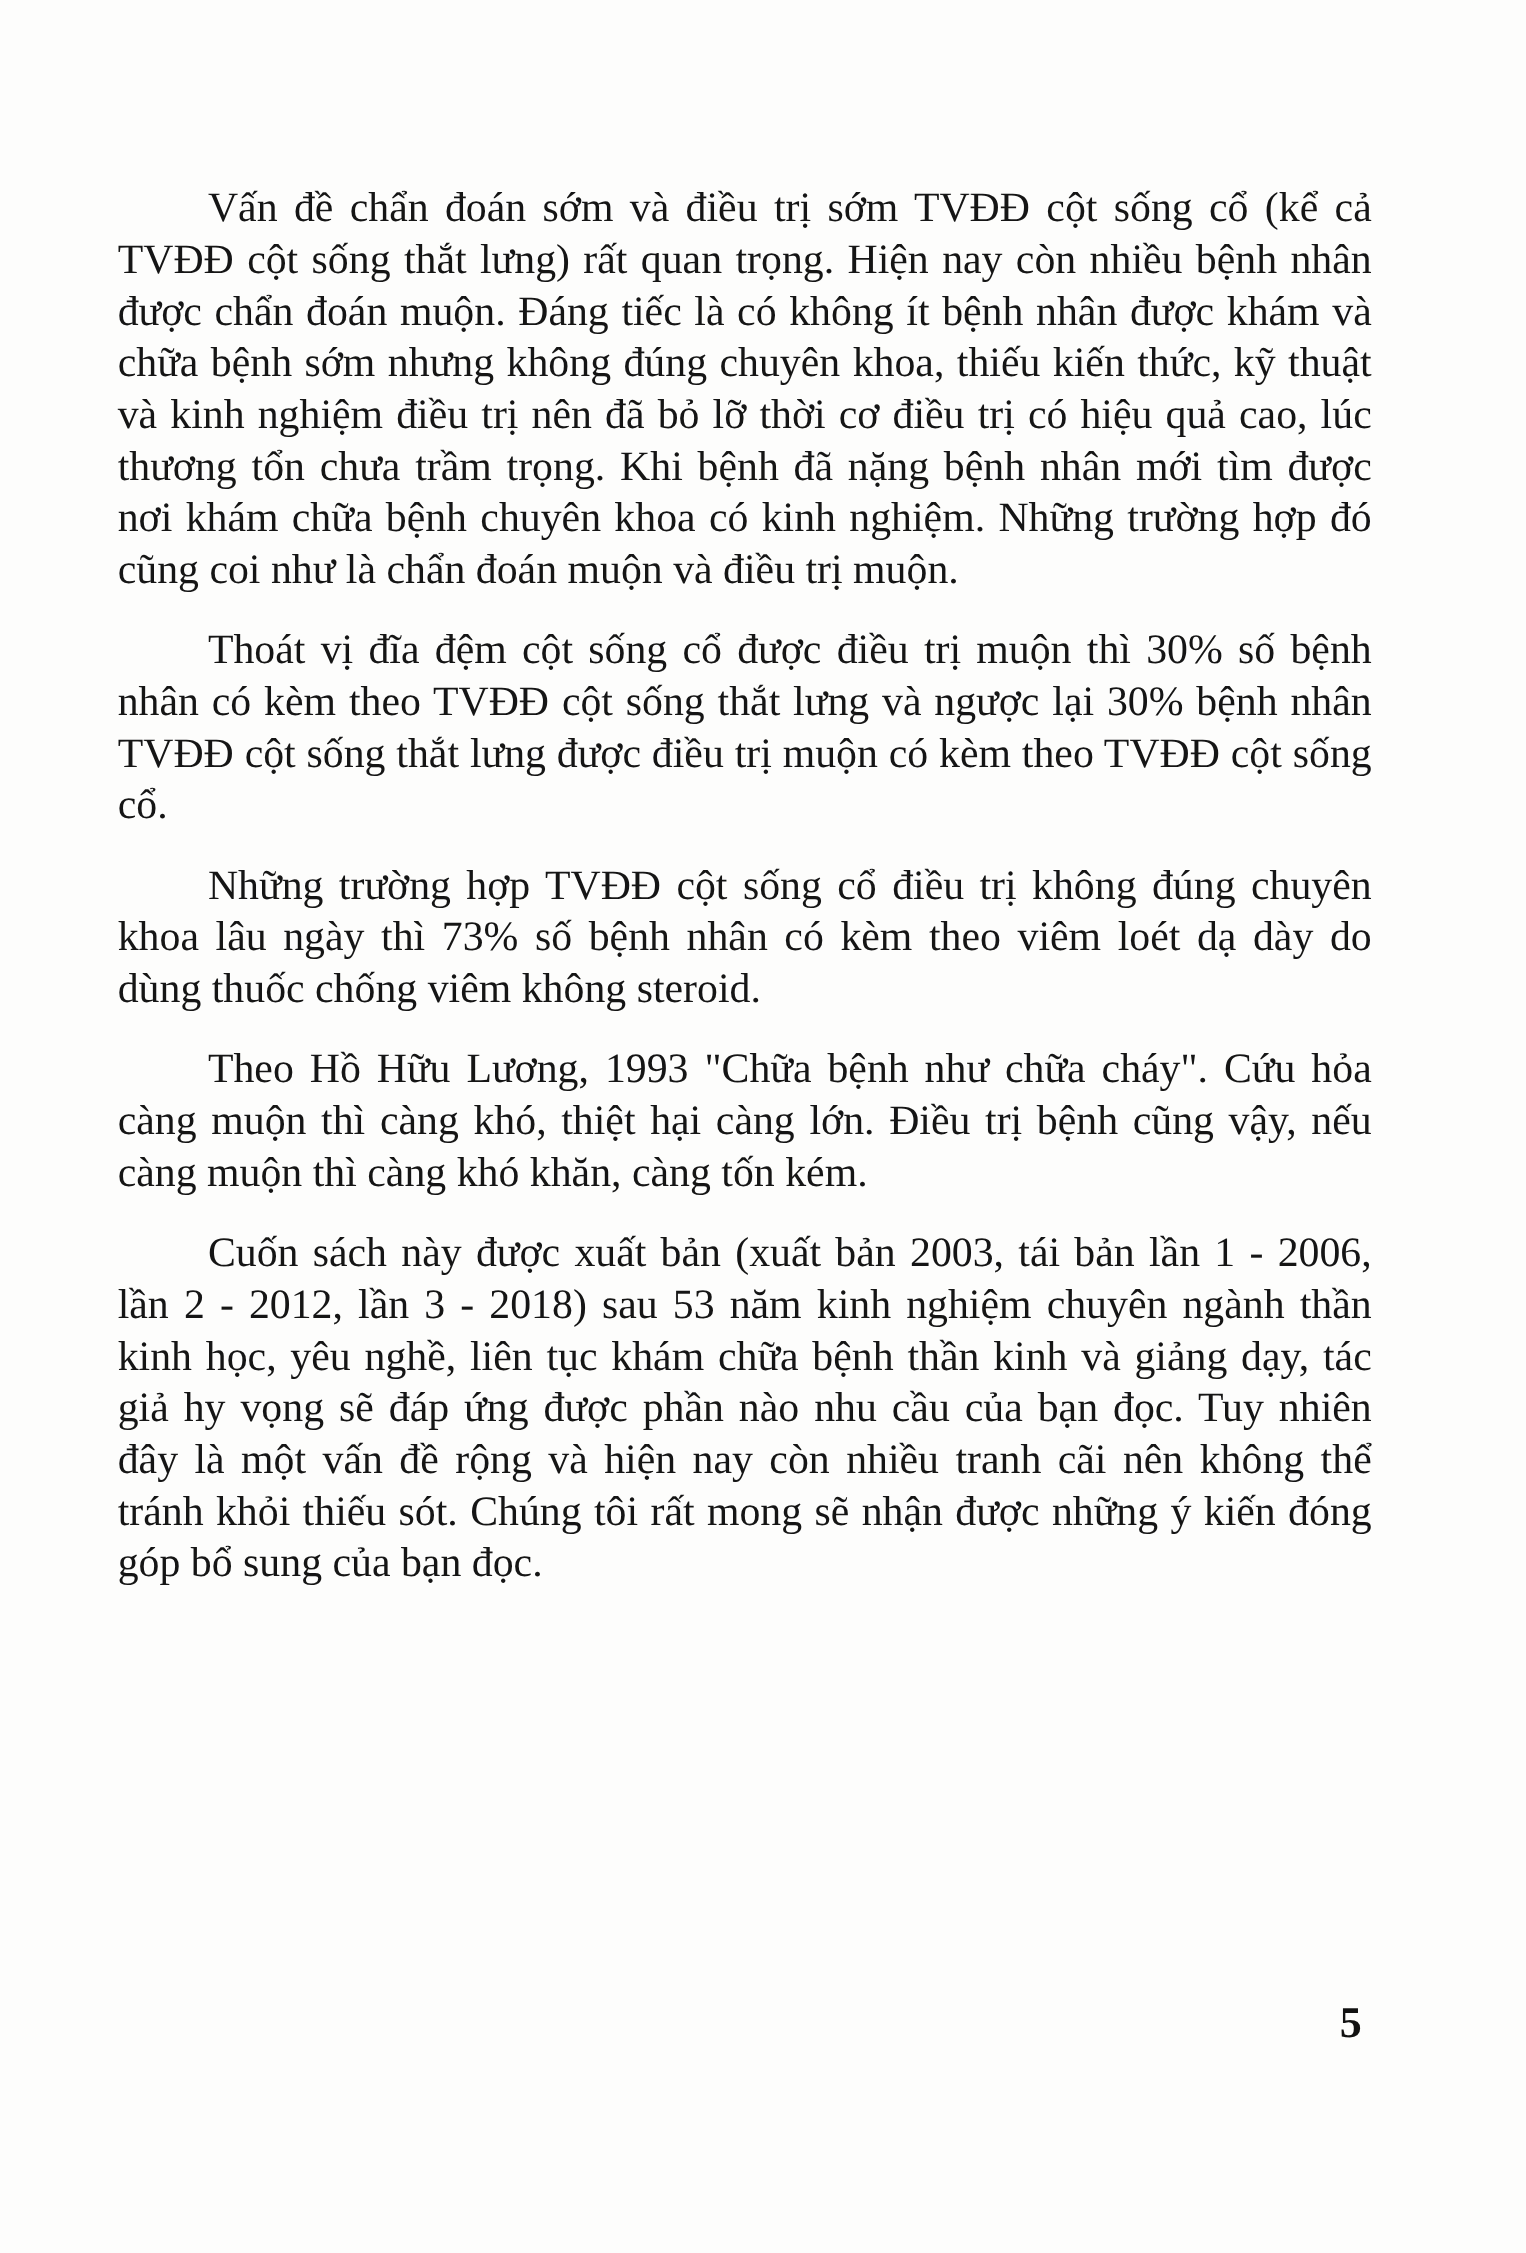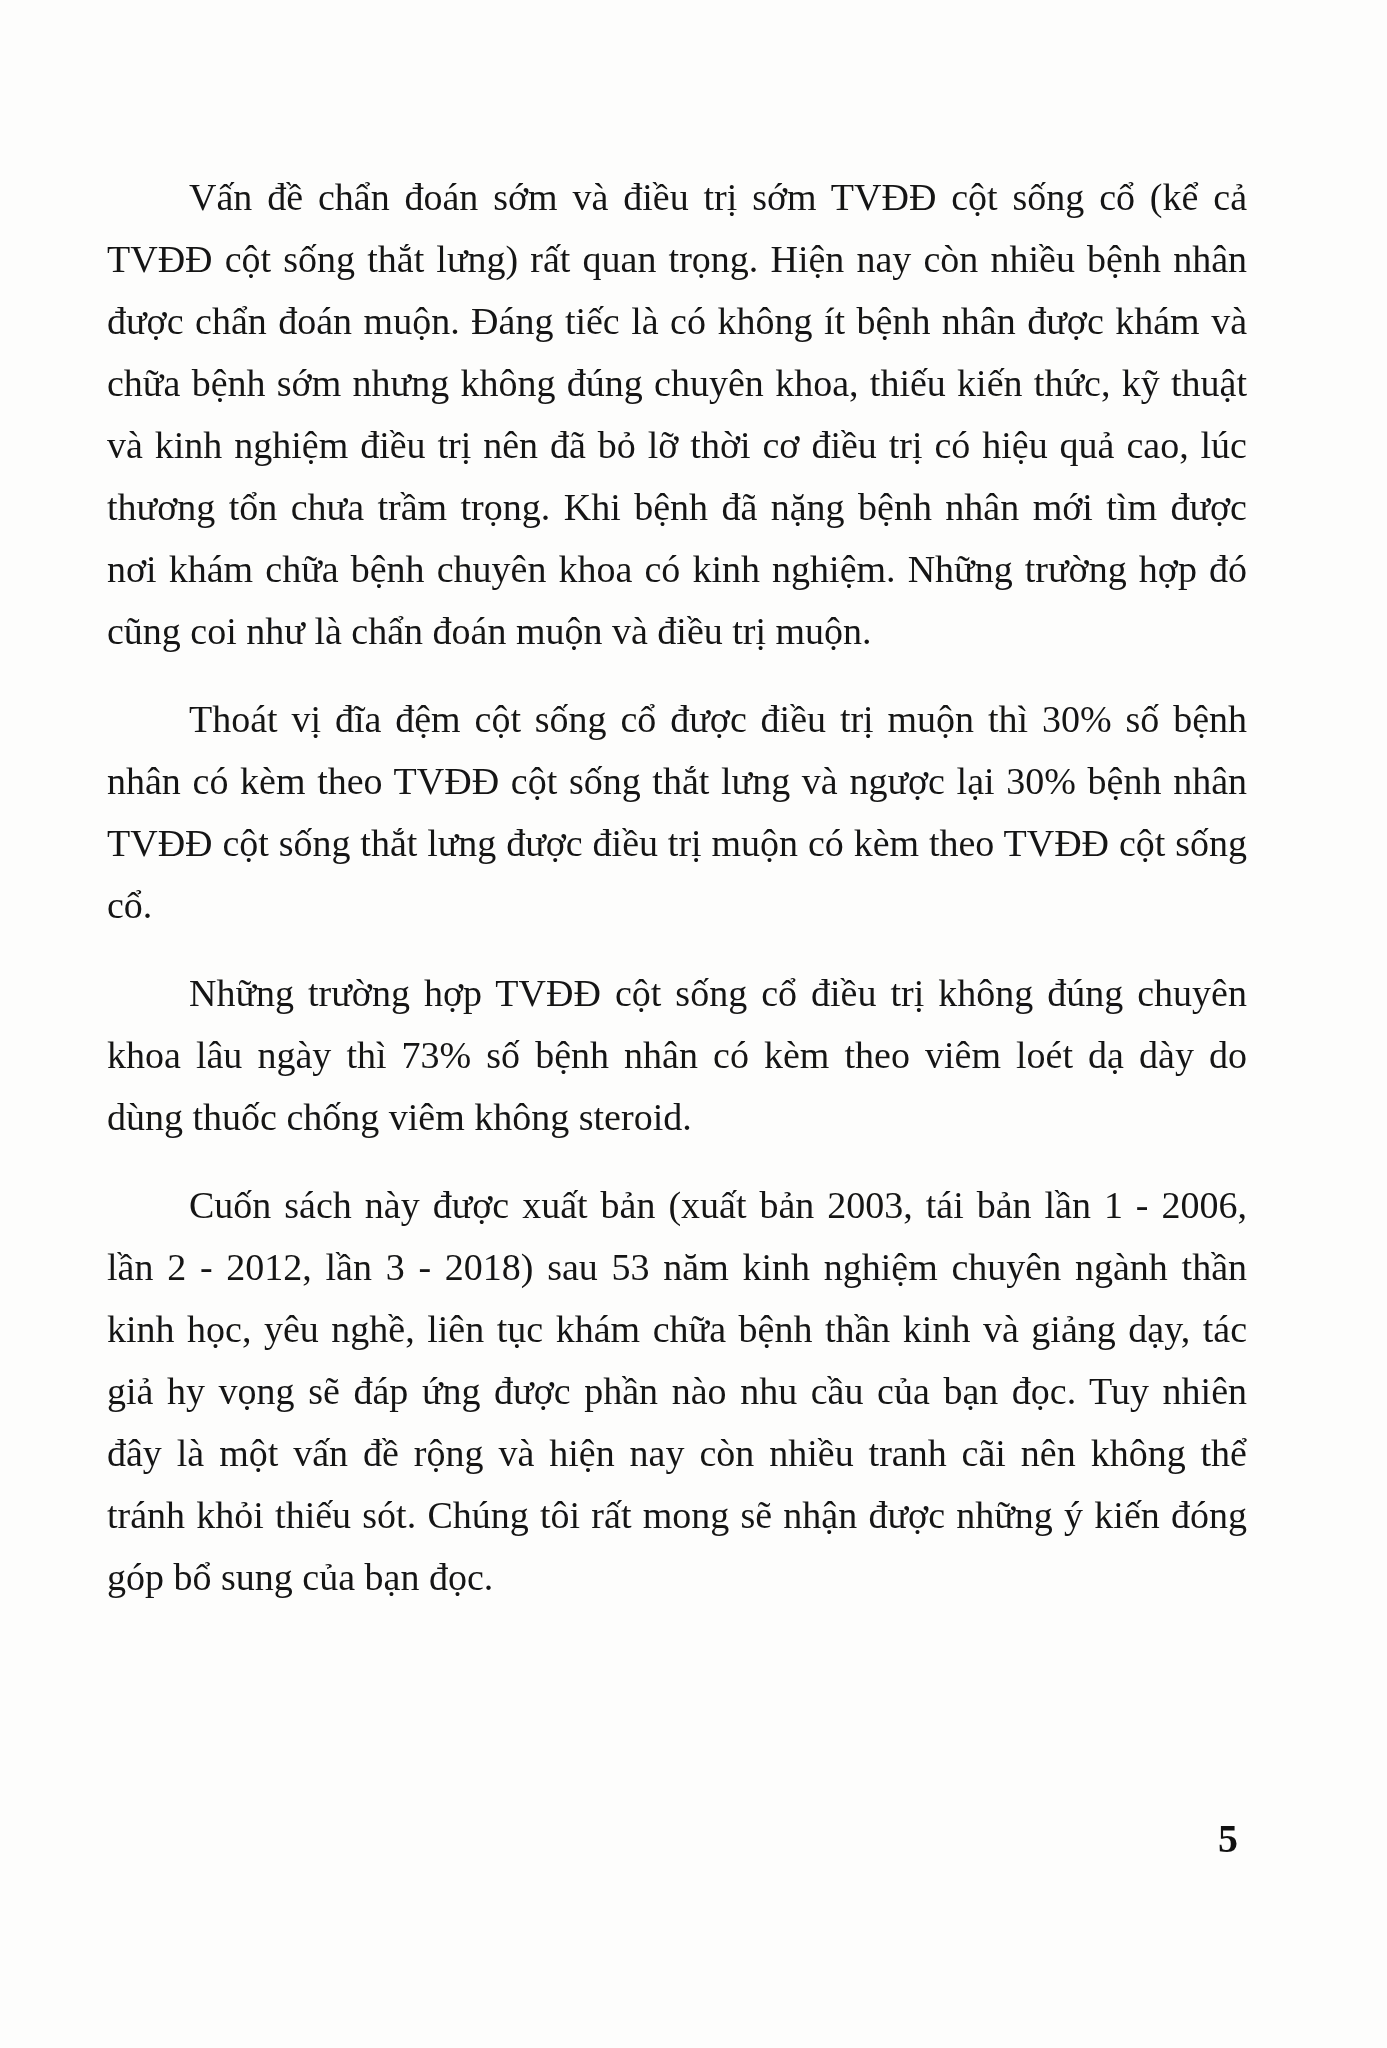--- a/index.html
+++ b/index.html
@@ -14,21 +14,21 @@
       overflow: hidden;
       background: #fdfdfc;
     }
     .page-text {
       position: absolute;
       left: 107px;
       top: 166px;
       width: 1140px;
       font-family: "Liberation Serif", "DejaVu Serif", serif;
       font-size: 38px;
-      line-height: 62px;
+      line-height: 47px;
       color: #151515;
       text-align: justify;
     }
     .page-text p {
       margin: 0 0 26px 0;
       text-indent: 82px;
       text-align: justify;
       text-align-last: left;
     }
     .page-number {
@@ -41,16 +41,17 @@
       color: #111111;
     }
   </style>
 </head>
 <body>
 
 <div class="page-text">
   <p>Vấn đề chẩn đoán sớm và điều trị sớm TVĐĐ cột sống cổ (kể cả TVĐĐ cột sống thắt lưng) rất quan trọng. Hiện nay còn nhiều bệnh nhân được chẩn đoán muộn. Đáng tiếc là có không ít bệnh nhân được khám và chữa bệnh sớm nhưng không đúng chuyên khoa, thiếu kiến thức, kỹ thuật và kinh nghiệm điều trị nên đã bỏ lỡ thời cơ điều trị có hiệu quả cao, lúc thương tổn chưa trầm trọng. Khi bệnh đã nặng bệnh nhân mới tìm được nơi khám chữa bệnh chuyên khoa có kinh nghiệm. Những trường hợp đó cũng coi như là chẩn đoán muộn và điều trị muộn.</p>
   <p>Thoát vị đĩa đệm cột sống cổ được điều trị muộn thì 30% số bệnh nhân có kèm theo TVĐĐ cột sống thắt lưng và ngược lại 30% bệnh nhân TVĐĐ cột sống thắt lưng được điều trị muộn có kèm theo TVĐĐ cột sống cổ.</p>
   <p>Những trường hợp TVĐĐ cột sống cổ điều trị không đúng chuyên khoa lâu ngày thì 73% số bệnh nhân có kèm theo viêm loét dạ dày do dùng thuốc chống viêm không steroid.</p>
+  <p>Theo Hồ Hữu Lương, 1993 "Chữa bệnh như chữa cháy". Cứu hỏa càng muộn thì càng khó, thiệt hại càng lớn. Điều trị bệnh cũng vậy, nếu càng muộn thì càng khó khăn, càng tốn kém.</p>
   <p>Cuốn sách này được xuất bản (xuất bản 2003, tái bản lần 1 - 2006, lần 2 - 2012, lần 3 - 2018) sau 53 năm kinh nghiệm chuyên ngành thần kinh học, yêu nghề, liên tục khám chữa bệnh thần kinh và giảng dạy, tác giả hy vọng sẽ đáp ứng được phần nào nhu cầu của bạn đọc. Tuy nhiên đây là một vấn đề rộng và hiện nay còn nhiều tranh cãi nên không thể tránh khỏi thiếu sót. Chúng tôi rất mong sẽ nhận được những ý kiến đóng góp bổ sung của bạn đọc.</p>
 </div>
 
 <div class="page-number">5</div>
 
 </body></html>

